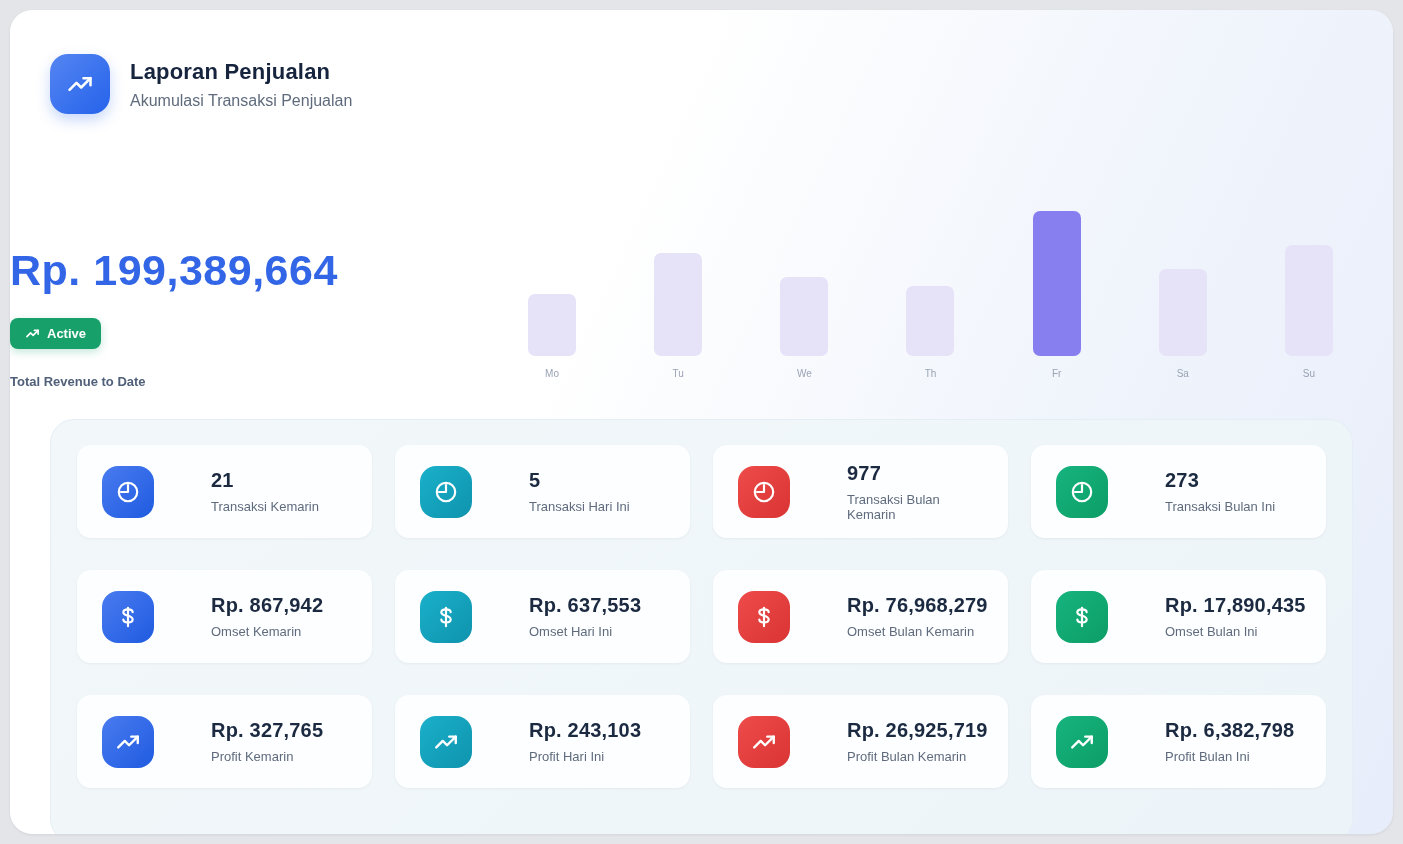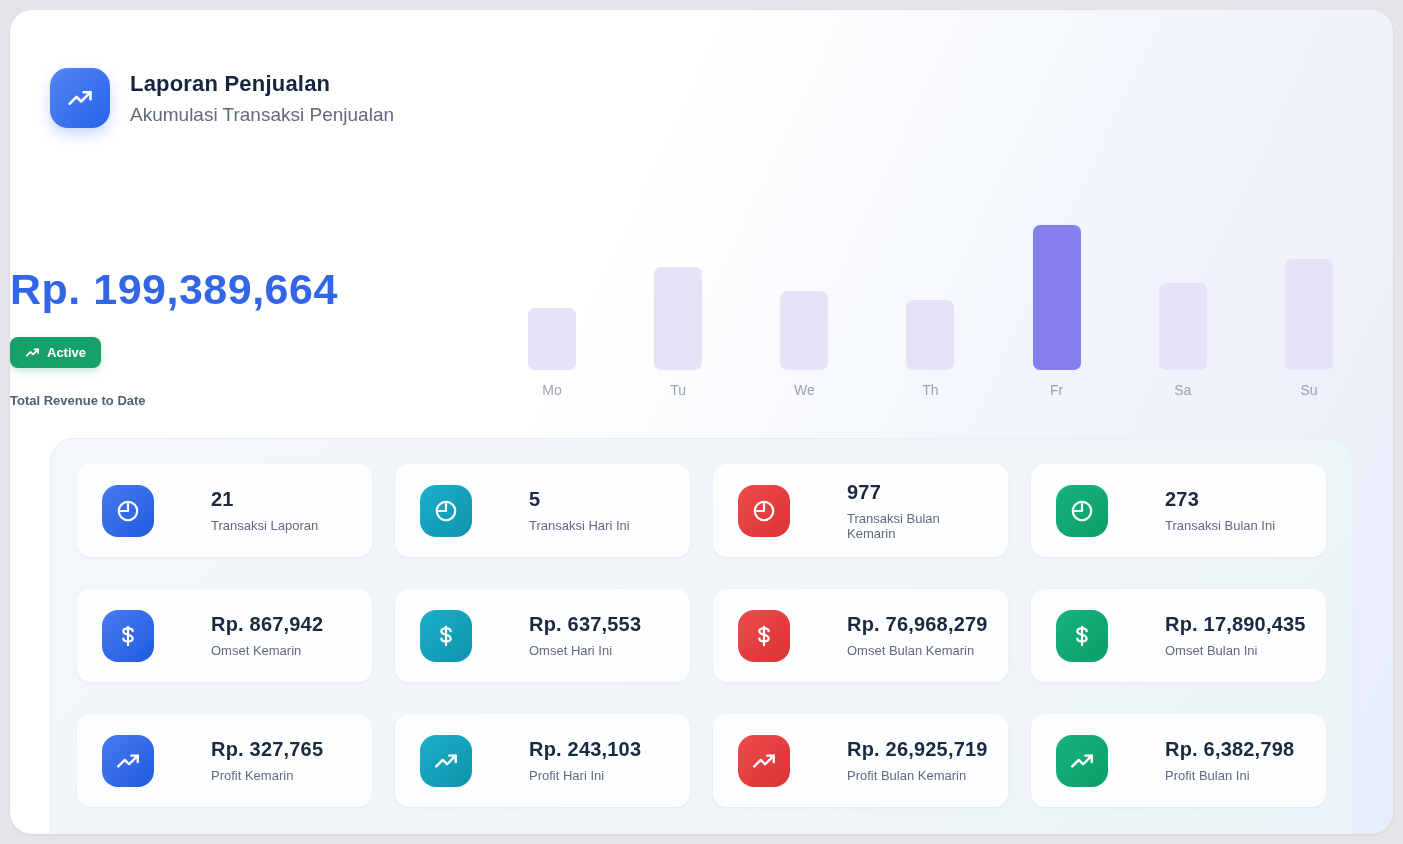--- a/index.html
+++ b/index.html
@@ -12,30 +12,30 @@
   }
   .app-card {
     width:1383px; height:824px;
     border-radius:22px;
     background:linear-gradient(115deg,#ffffff 40%,#f1f5fc 68%,#e7edfa 100%);
     box-shadow:0 1px 3px rgba(16,24,40,.08);
     overflow:hidden;
     position:relative;
   }
   
-  .header { display:flex; align-items:center; gap:20px; padding:44px 40px 0 40px;margin-top:14px; }
+  .header { display:flex; align-items:center; gap:20px; padding:44px 40px 0 40px; }
   .header-icon {
     width:60px; height:60px; border-radius:18px;
     background:linear-gradient(135deg,#5585f2,#2563eb);
     display:flex; align-items:center; justify-content:center;
     color:#fff; box-shadow:0 6px 14px rgba(37,99,235,.25);
   }
   .header-icon svg { width:28px; height:28px; }
   .header-title { font-size:22px; font-weight:700; color:#16243d; letter-spacing:.2px; }
-  .header-subtitle { font-size:19px; color:#5f6b7d; margin-top:7px; }
+  .header-subtitle { font-size:16px; color:#5f6b7d; margin-top:7px; }
   
   .hero { display:flex; align-items:flex-end; margin-top:96px; padding-right:60px; }
   .hero-left { flex:0 0 518px; }
   .total-revenue { font-size:43px; font-weight:800; color:#3366e6; letter-spacing:.5px; white-space:nowrap; }
   .active-badge {
     display:inline-flex; align-items:flex-end; gap:7px;
     margin-top:23px; padding:8px 15px;
     background:#17a06a; color:#fff;
     font-size:13px; font-weight:700;
     border-radius:8px; border:none; cursor:pointer;
@@ -43,21 +43,21 @@
   }
   .active-badge svg { width:15px; height:15px; }
   .hero-caption { margin-top:25px; font-size:13px; font-weight:600; color:#51607a; }
   
   .chart { flex:0 0 805px; margin-bottom:10px; }
   .bars { display:flex; justify-content:space-between; align-items:flex-end; height:146px; }
   .bar-col { width:48px; display:flex; flex-direction:column; align-items:center; }
   .bar { width:48px; border-radius:7px; background:#e6e3f9; }
   .bar.highlight { background:#877ef0; }
   .bar-labels { display:flex; justify-content:space-between; margin-top:12px; }
-  .bar-label { width:48px; text-align:center; font-size:14px; color:#9aa3b4; }
+  .bar-label { width:48px; text-align:center; font-size:10px; color:#9aa3b4; }
   
   .stats-panel {
     margin:30px 40px 0 40px;
     border-radius:24px;
     background:linear-gradient(135deg,#f2f8f9 0%,#edf4f9 100%);
     border:1px solid #e6eef5;
     padding:25px 26px 55px 26px;
     height:424px;
   }
   .stats-grid {
@@ -159,21 +159,21 @@
     <div class="stats-grid" id="stats-grid">
         <div class="stat-card">
           <div class="stat-icon ic-blue">
             <svg viewBox="0 0 24 24" fill="none" stroke="currentColor" stroke-width="2" stroke-linecap="round">
               <circle cx="12" cy="12" r="8.5"></circle>
               <path d="M12 12 V5.5 M12 12 H5.5"></path>
             </svg>
           </div>
           <div class="stat-text">
             <div class="stat-value">21</div>
-            <div class="stat-label">Transaksi Laporan</div>
+            <div class="stat-label">Transaksi Kemarin</div>
           </div>
         </div>
         <div class="stat-card">
           <div class="stat-icon ic-teal">
             <svg viewBox="0 0 24 24" fill="none" stroke="currentColor" stroke-width="2" stroke-linecap="round">
               <circle cx="12" cy="12" r="8.5"></circle>
               <path d="M12 12 V5.5 M12 12 H5.5"></path>
             </svg>
           </div>
           <div class="stat-text">

